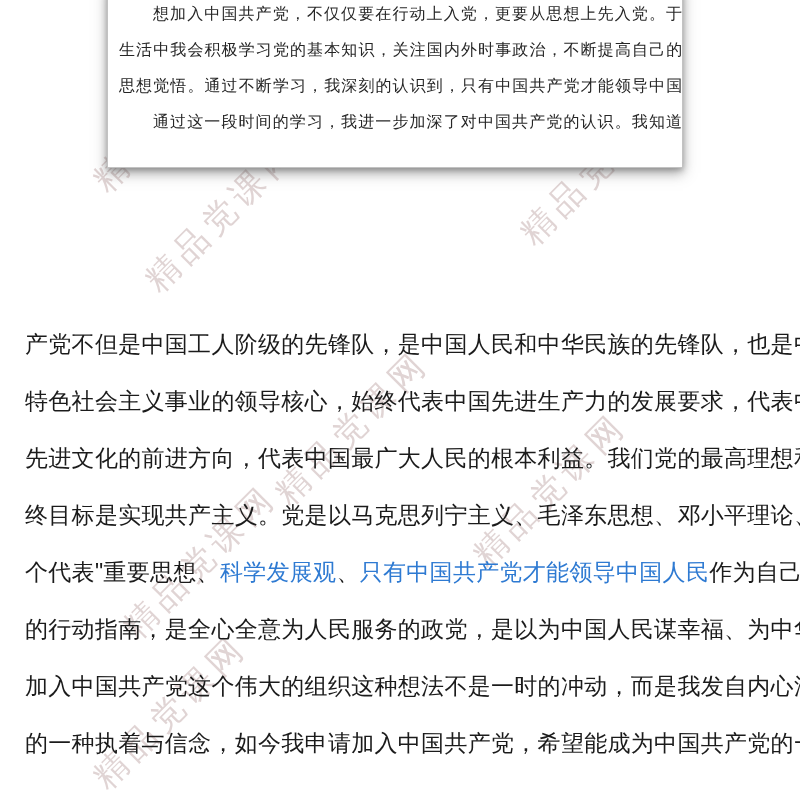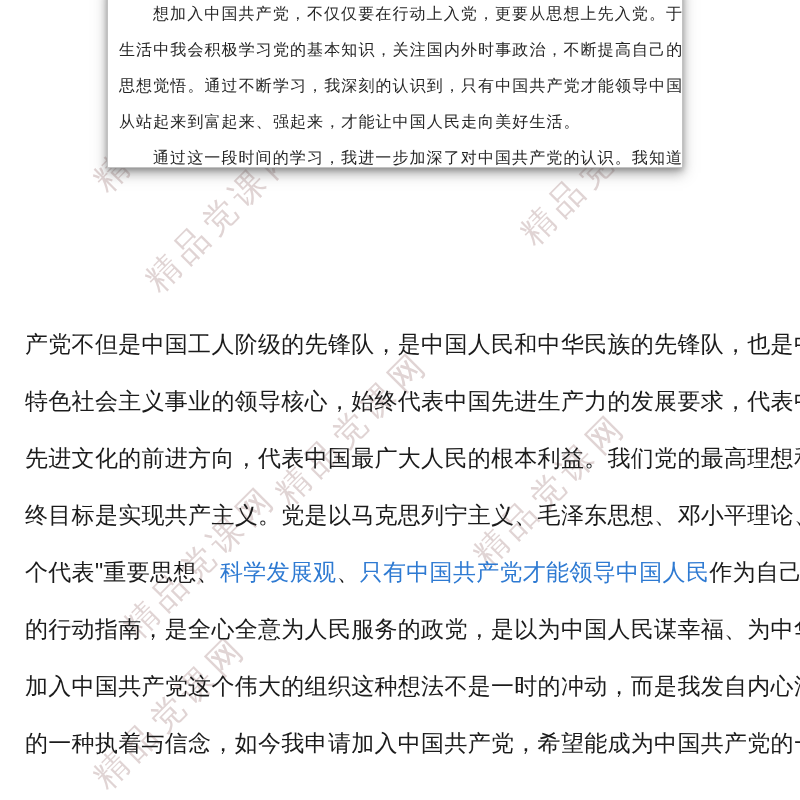--- a/index.html
+++ b/index.html
@@ -73,21 +73,20 @@
   <span class="wm e">精品党课网</span>
   <span class="wm f">精品党课网</span>
   <span class="wm g">精品党课网</span>
 </div>
 
 <div class="preview-card">
   <div class="preview-text">
     <div class="indent">想加入中国共产党，不仅仅要在行动上入党，更要从思想上先入党。于是在日常</div>
     <div>生活中我会积极学习党的基本知识，关注国内外时事政治，不断提高自己的政治</div>
     <div>思想觉悟。通过不断学习，我深刻的认识到，只有中国共产党才能领导中国人民</div>
-    <div>从站起来到富起来、强起来，才能让中国人民走向美好生活。</div>
     <div class="indent">通过这一段时间的学习，我进一步加深了对中国共产党的认识。我知道了中国共</div>
   </div>
 </div>
 
 <div class="doc-body">
   <div class="doc-line">产党不但是中国工人阶级的先锋队，是中国人民和中华民族的先锋队，也是中国</div>
   <div class="doc-line">特色社会主义事业的领导核心，始终代表中国先进生产力的发展要求，代表中国</div>
   <div class="doc-line">先进文化的前进方向，代表中国最广大人民的根本利益。我们党的最高理想和最</div>
   <div class="doc-line">终目标是实现共产主义。党是以马克思列宁主义、毛泽东思想、邓小平理论、"三</div>
   <div class="doc-line">

